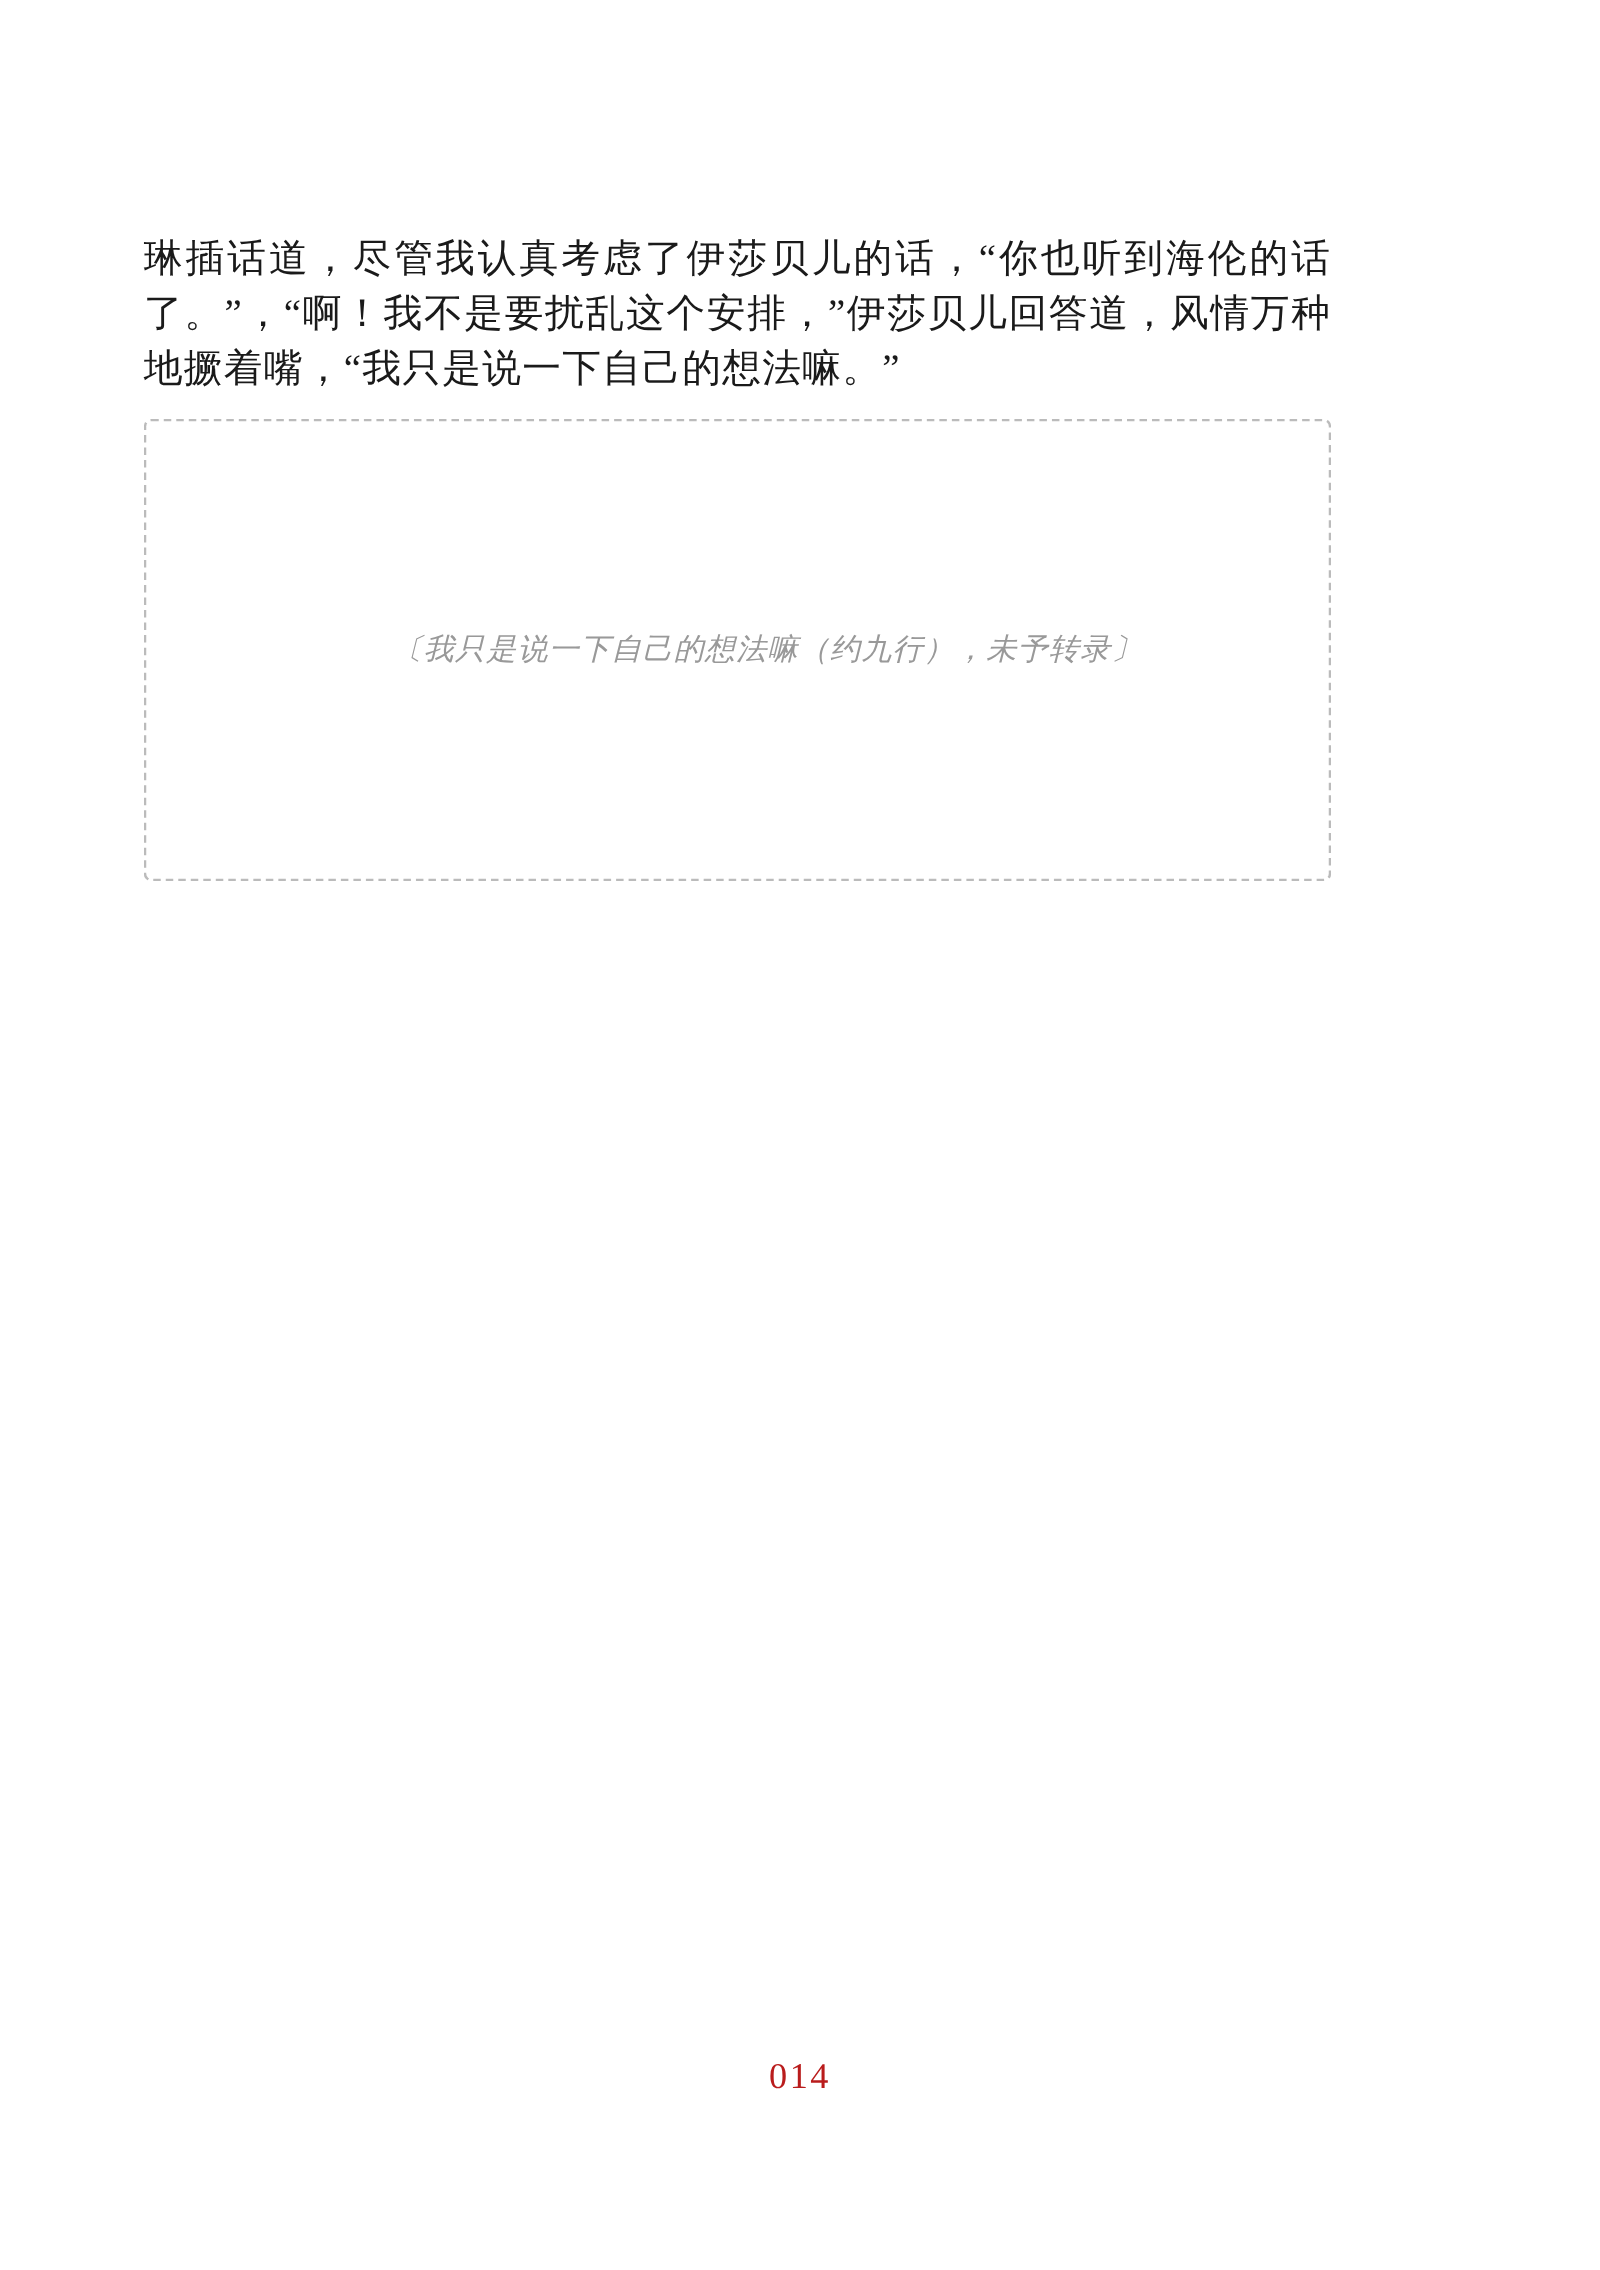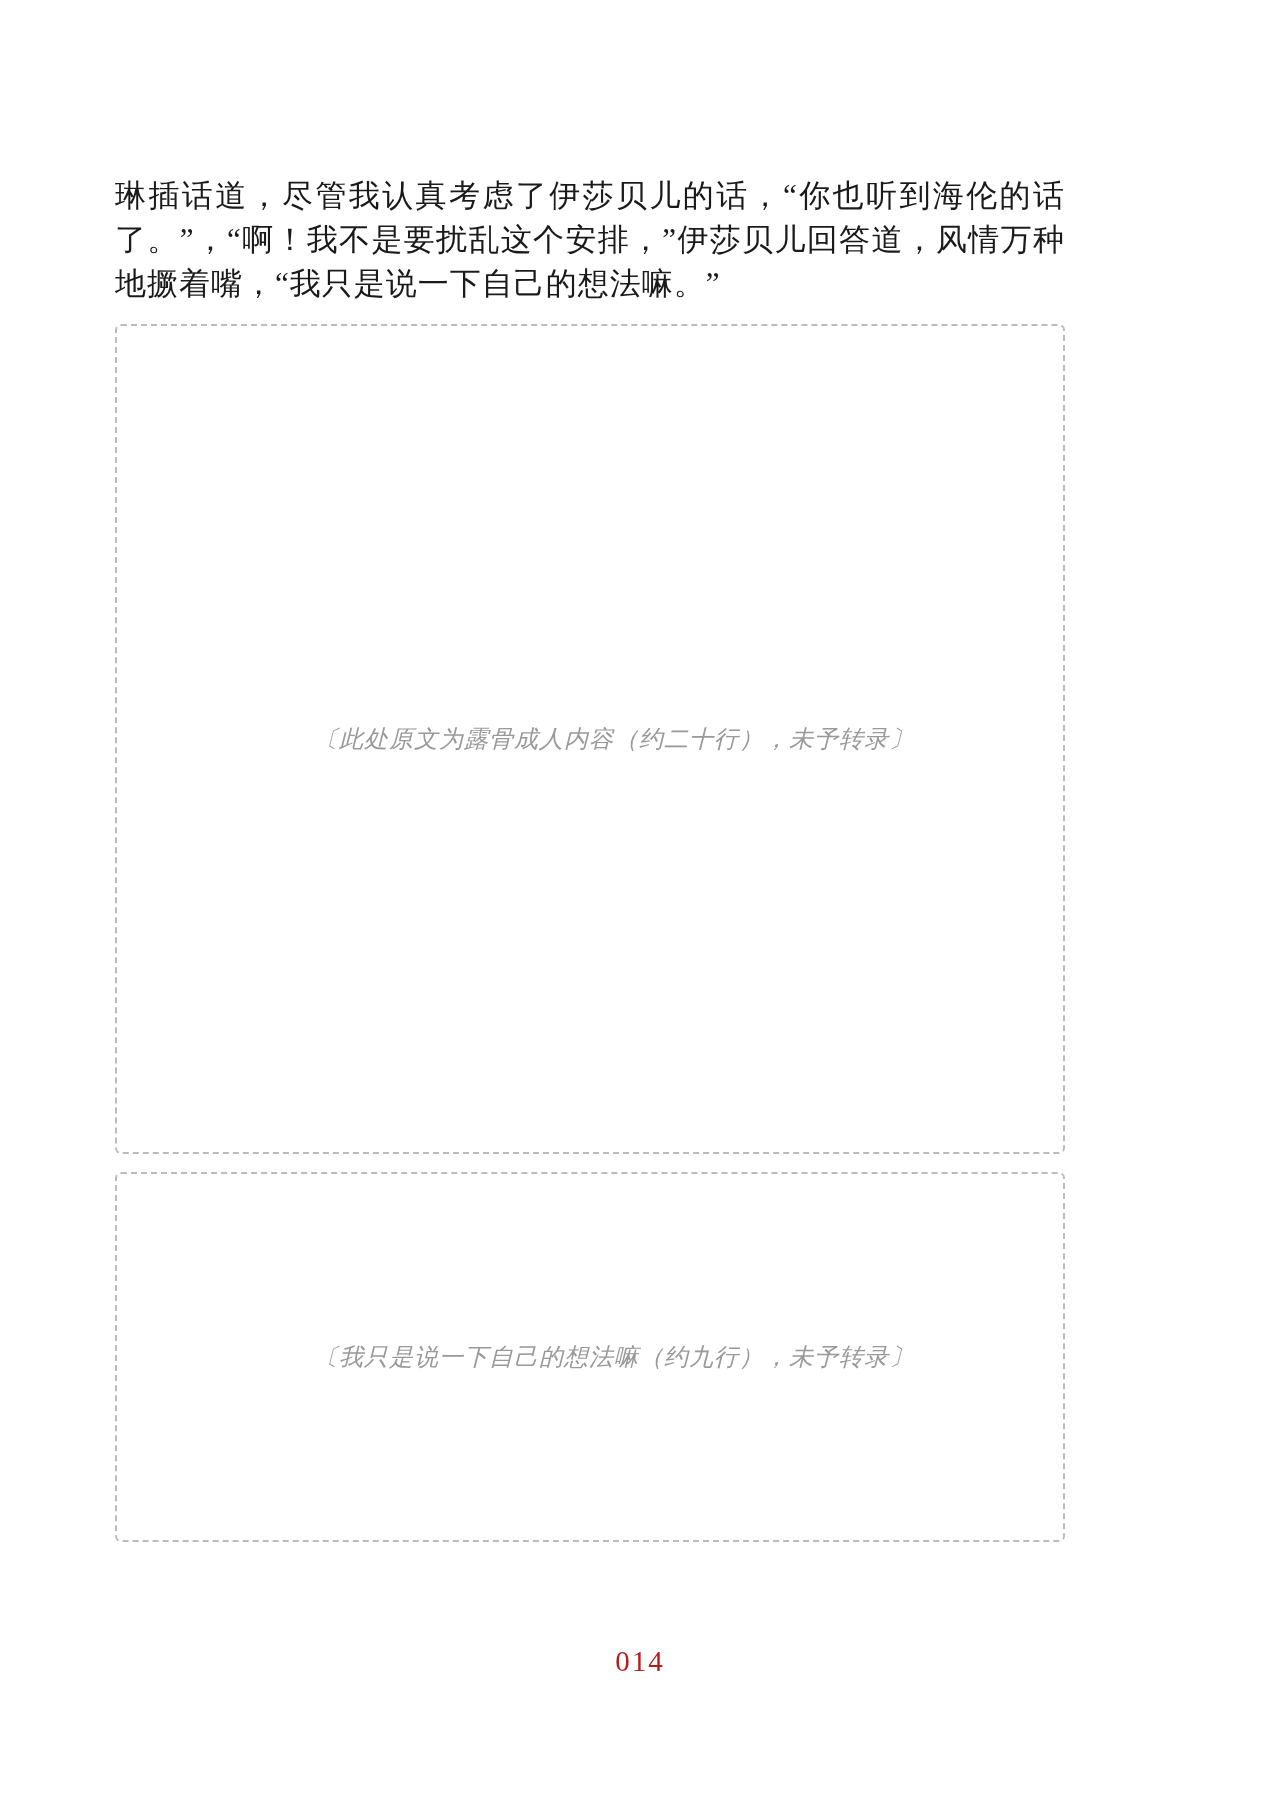--- a/index.html
+++ b/index.html
@@ -22,21 +22,21 @@
     position: absolute;
     left: 115px;
     top: 170px;
     width: 950px;
     font-size: 31px;
     line-height: 44px;
     text-align: justify;
     letter-spacing: 1px;
   }
   p.body-paragraph {
-    margin: 4px 0 18px 0;
+    margin: 15px 0 18px 0;
   }
   p.indented {
     text-indent: 2em;
   }
   
   .redacted {
     display: flex;
     align-items: center;
     justify-content: center;
     border: 2px dashed #bbbbbb;
@@ -64,21 +64,20 @@
 </style>
 </head>
 <body>
 
 <div class="page">
 
   <div class="text-block">
 
     <p class="body-paragraph">琳插话道，尽管我认真考虑了伊莎贝儿的话，“你也听到海伦的话了。”，“啊！我不是要扰乱这个安排，”伊莎贝儿回答道，风情万种地撅着嘴，“我只是说一下自己的想法嘛。”</p>
 
-    <p class="body-paragraph indented redacted size-large">〔此处原文为露骨成人内容（约二十行），未予转录〕</p>
 
     <p class="body-paragraph indented redacted size-medium">〔我只是说一下自己的想法嘛（约九行），未予转录〕</p>
 
   </div>
 
   <div class="page-number">014</div>
 
 </div>
 
 </body></html>

